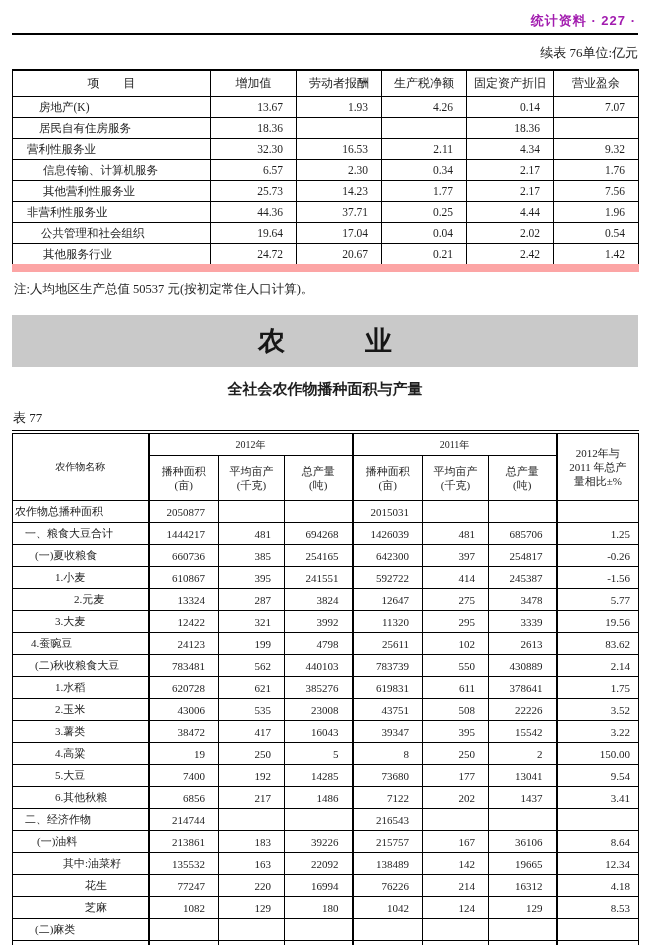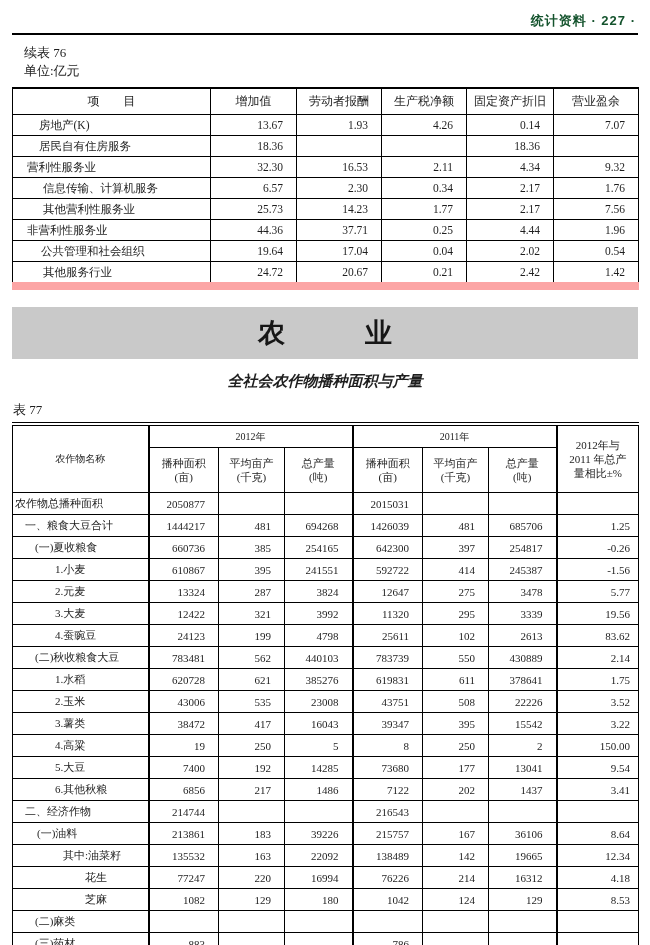--- a/index.html
+++ b/index.html
@@ -10,21 +10,21 @@
   }
   .page { padding:8px 12px 0 12px; width:626px; }
 
   
   .hdr { display:flex; justify-content:flex-end; align-items:flex-end; height:22px; padding-right:2px; }
   .hdr-right { font-family:"Liberation Sans","DejaVu Sans",sans-serif; font-weight:bold;
                font-size:13px; letter-spacing:1px; }
   .hdr-rule { border-top:2.5px solid #000; margin-top:3px; }
 
   
-  .meta { display:flex; justify-content:flex-end; font-size:13px; margin:9px 0 7px 12px;flex-direction:column; }
+  .meta { display:flex; justify-content:flex-end; font-size:13px; margin:9px 0 7px 3px; }
 
   
   table { border-collapse:collapse; width:626px; table-layout:fixed; }
   th, td { border:1px solid #000; overflow:hidden; white-space:nowrap; }
   th { font-weight:normal; }
   td.num { text-align:right; padding-right:13px; font-size:11.5px; }
   td.lbl { text-align:left; font-size:11.5px; }
 
   
   #t76 { border-top:2px solid #000; border-bottom:8px solid #fca5a5; }
@@ -33,42 +33,42 @@
 
   .note { font-size:12.5px; margin:9px 0 0 2px; }
 
   
   .banner { margin-top:17px; height:52px; background:#c9c9c9;
             display:flex; align-items:center; justify-content:center; gap:80px;
             font-family:"Liberation Sans","DejaVu Sans",sans-serif;
             font-weight:bold; font-size:27px; color:#161616; }
   .subtitle { text-align:center; margin-top:13px;
               font-family:"Liberation Sans","DejaVu Sans",sans-serif;
-              font-weight:bold; font-size:15px;font-style:italic; }
+              font-weight:bold; font-size:15px; }
   .t77label { font-size:13px; margin:10px 0 3px 1px; }
 
   
   #t77 { border-top:4px double #000; border-bottom:2px solid #000; }
   #t77 th { font-size:10px; }
   #t77 tr.grp th { height:19px; }
   #t77 tr.sub th { height:42px; font-size:11px; line-height:14px; }
   #t77 tr.sub th span, #t77 th.cmp-h span { display:block; }
   #t77 th.cmp-h { font-size:11px; line-height:14px; }
   #t77 td { height:19px; font-size:11px; }
   #t77 td.num { padding-right:13px; }
   #t77 td.cmp { padding-right:8px; }
   .sep { border-left:2px solid #000 !important; }
 </style>
 </head>
 <body>
 
 <div class="page">
 
   <div class="hdr">
-    <div class="hdr-right" style="color: #14532d;">
+    <div class="hdr-right" style="color: #a21caf;">
       <span>统计资料</span>
       <span>· 227 ·</span>
     </div>
   </div>
   <div class="hdr-rule"></div>
 
   <div class="meta">
     <span>续表 76</span>
     <span>单位:亿元</span>
   </div>
@@ -153,20 +153,21 @@
           <td class="lbl" style="padding-left: 30px;">其他服务行业</td>
           <td class="num">24.72</td>
           <td class="num">20.67</td>
           <td class="num">0.21</td>
           <td class="num">2.42</td>
           <td class="num">1.42</td>
         </tr>
       </tbody>
   </table>
 
+  <div class="note">注:人均地区生产总值 50537 元(按初定常住人口计算)。</div>
 
   <div class="banner" style="background: rgb(201, 201, 201);">
     <span>农</span>
     <span>业</span>
   </div>
 
   <div class="subtitle">全社会农作物播种面积与产量</div>
   <div class="t77label">表 77</div>
 
   <table id="t77">
@@ -253,41 +254,41 @@
           <td class="lbl" style="padding-left: 42px;">1.小麦</td>
           <td class="num sep">610867</td>
           <td class="num">395</td>
           <td class="num">241551</td>
           <td class="num sep">592722</td>
           <td class="num">414</td>
           <td class="num">245387</td>
           <td class="num sep cmp">-1.56</td>
         </tr>
         <tr>
-          <td class="lbl" style="padding-left: 42px;">2.元麦</td>
+          <td class="lbl" style="padding-left: 61px;">2.元麦</td>
           <td class="num sep">13324</td>
           <td class="num">287</td>
           <td class="num">3824</td>
           <td class="num sep">12647</td>
           <td class="num">275</td>
           <td class="num">3478</td>
           <td class="num sep cmp">5.77</td>
         </tr>
         <tr>
           <td class="lbl" style="padding-left: 42px;">3.大麦</td>
           <td class="num sep">12422</td>
           <td class="num">321</td>
           <td class="num">3992</td>
           <td class="num sep">11320</td>
           <td class="num">295</td>
           <td class="num">3339</td>
           <td class="num sep cmp">19.56</td>
         </tr>
         <tr>
-          <td class="lbl" style="padding-left: 42px;">4.蚕豌豆</td>
+          <td class="lbl" style="padding-left: 18px;">4.蚕豌豆</td>
           <td class="num sep">24123</td>
           <td class="num">199</td>
           <td class="num">4798</td>
           <td class="num sep">25611</td>
           <td class="num">102</td>
           <td class="num">2613</td>
           <td class="num sep cmp">83.62</td>
         </tr>
         <tr>
           <td class="lbl" style="padding-left: 22px;">(二)秋收粮食大豆</td>

